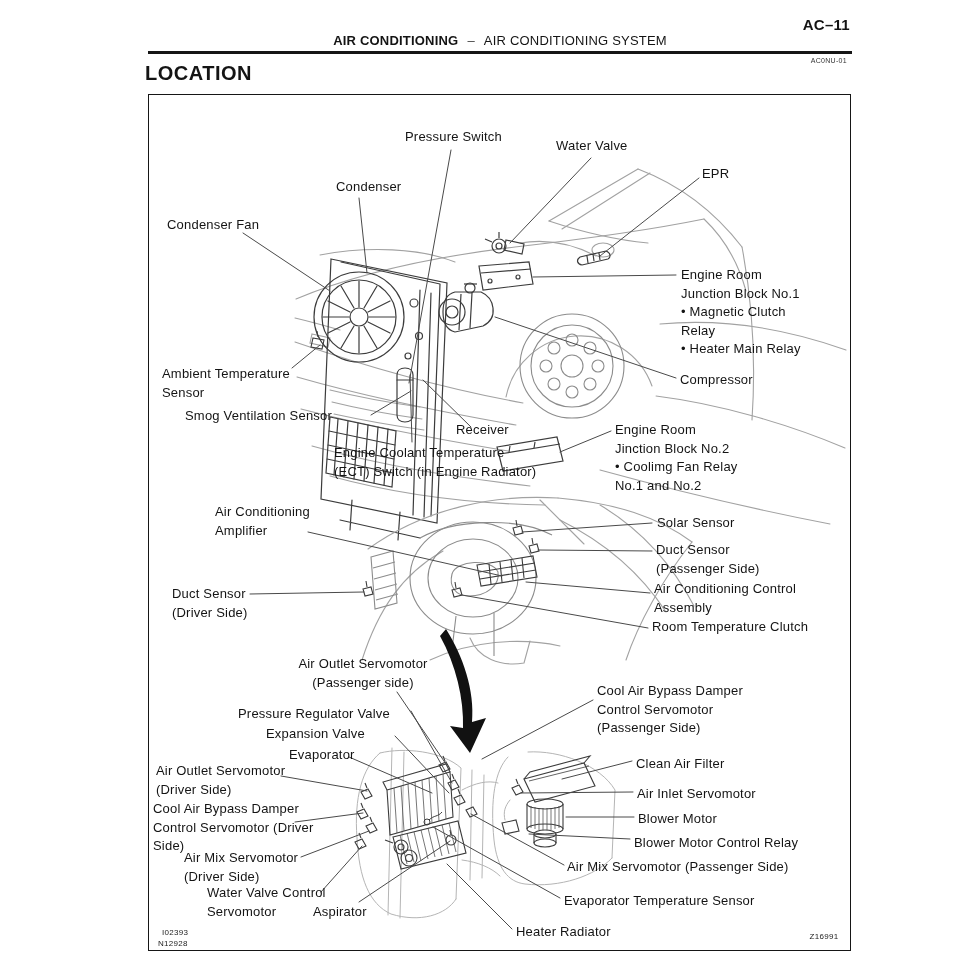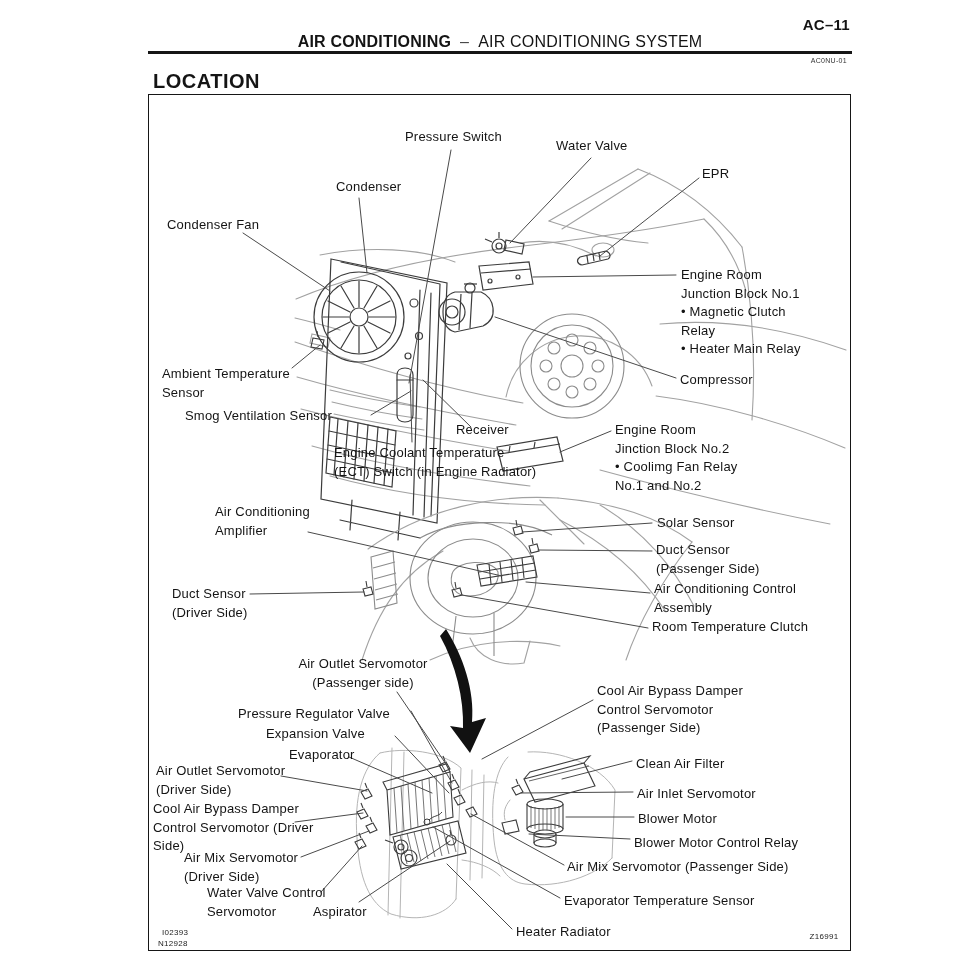--- a/index.html
+++ b/index.html
@@ -1,24 +1,24 @@
 <!DOCTYPE html>
 <html><head>
 <meta charset="utf-8">
 <style>
   html,body{margin:0;padding:0;background:#fff;}
   .page{position:relative;width:980px;height:980px;background:#fff;overflow:hidden;
         font-family:"Liberation Sans",sans-serif;color:#141414;}
   .page-number{position:absolute;top:16px;right:130px;font-size:15px;font-weight:bold;letter-spacing:.3px;}
-  .section-line{position:absolute;top:33px;left:148px;width:704px;text-align:center;font-size:16px;letter-spacing:.2px;}
+  .section-line{position:absolute;top:33px;left:148px;width:704px;text-align:center;font-size:13px;letter-spacing:.2px;}
   .section-line .b{font-weight:bold;}
   .section-line .sep{margin:0 9px;color:#444;}
   .rule{position:absolute;top:51px;left:148px;width:704px;height:3px;background:#161616;}
   .doc-code{position:absolute;top:57px;right:133px;font-size:7px;color:#333;letter-spacing:.3px;}
-  .title{position:absolute;top:62px;left:145px;font-size:20px;font-weight:bold;letter-spacing:.5px;margin:8px;}
+  .title{position:absolute;top:62px;left:145px;font-size:20px;font-weight:bold;letter-spacing:.5px;margin:0;}
   .figure-box{position:absolute;left:148px;top:94px;width:703px;height:857px;border:1.6px solid #161616;box-sizing:border-box;background:#fff;}
   .art{position:absolute;left:0;top:0;width:980px;height:980px;pointer-events:none;}
   .lbl{position:absolute;font-size:13px;line-height:18.5px;letter-spacing:.2px;white-space:pre-line;color:#141414;}
   .ctr{text-align:center;width:150px;}
   .code{position:absolute;font-size:8px;color:#222;letter-spacing:.3px;}
   .code-right{width:42px;text-align:center;}
 </style>
 </head>
 <body>
 

